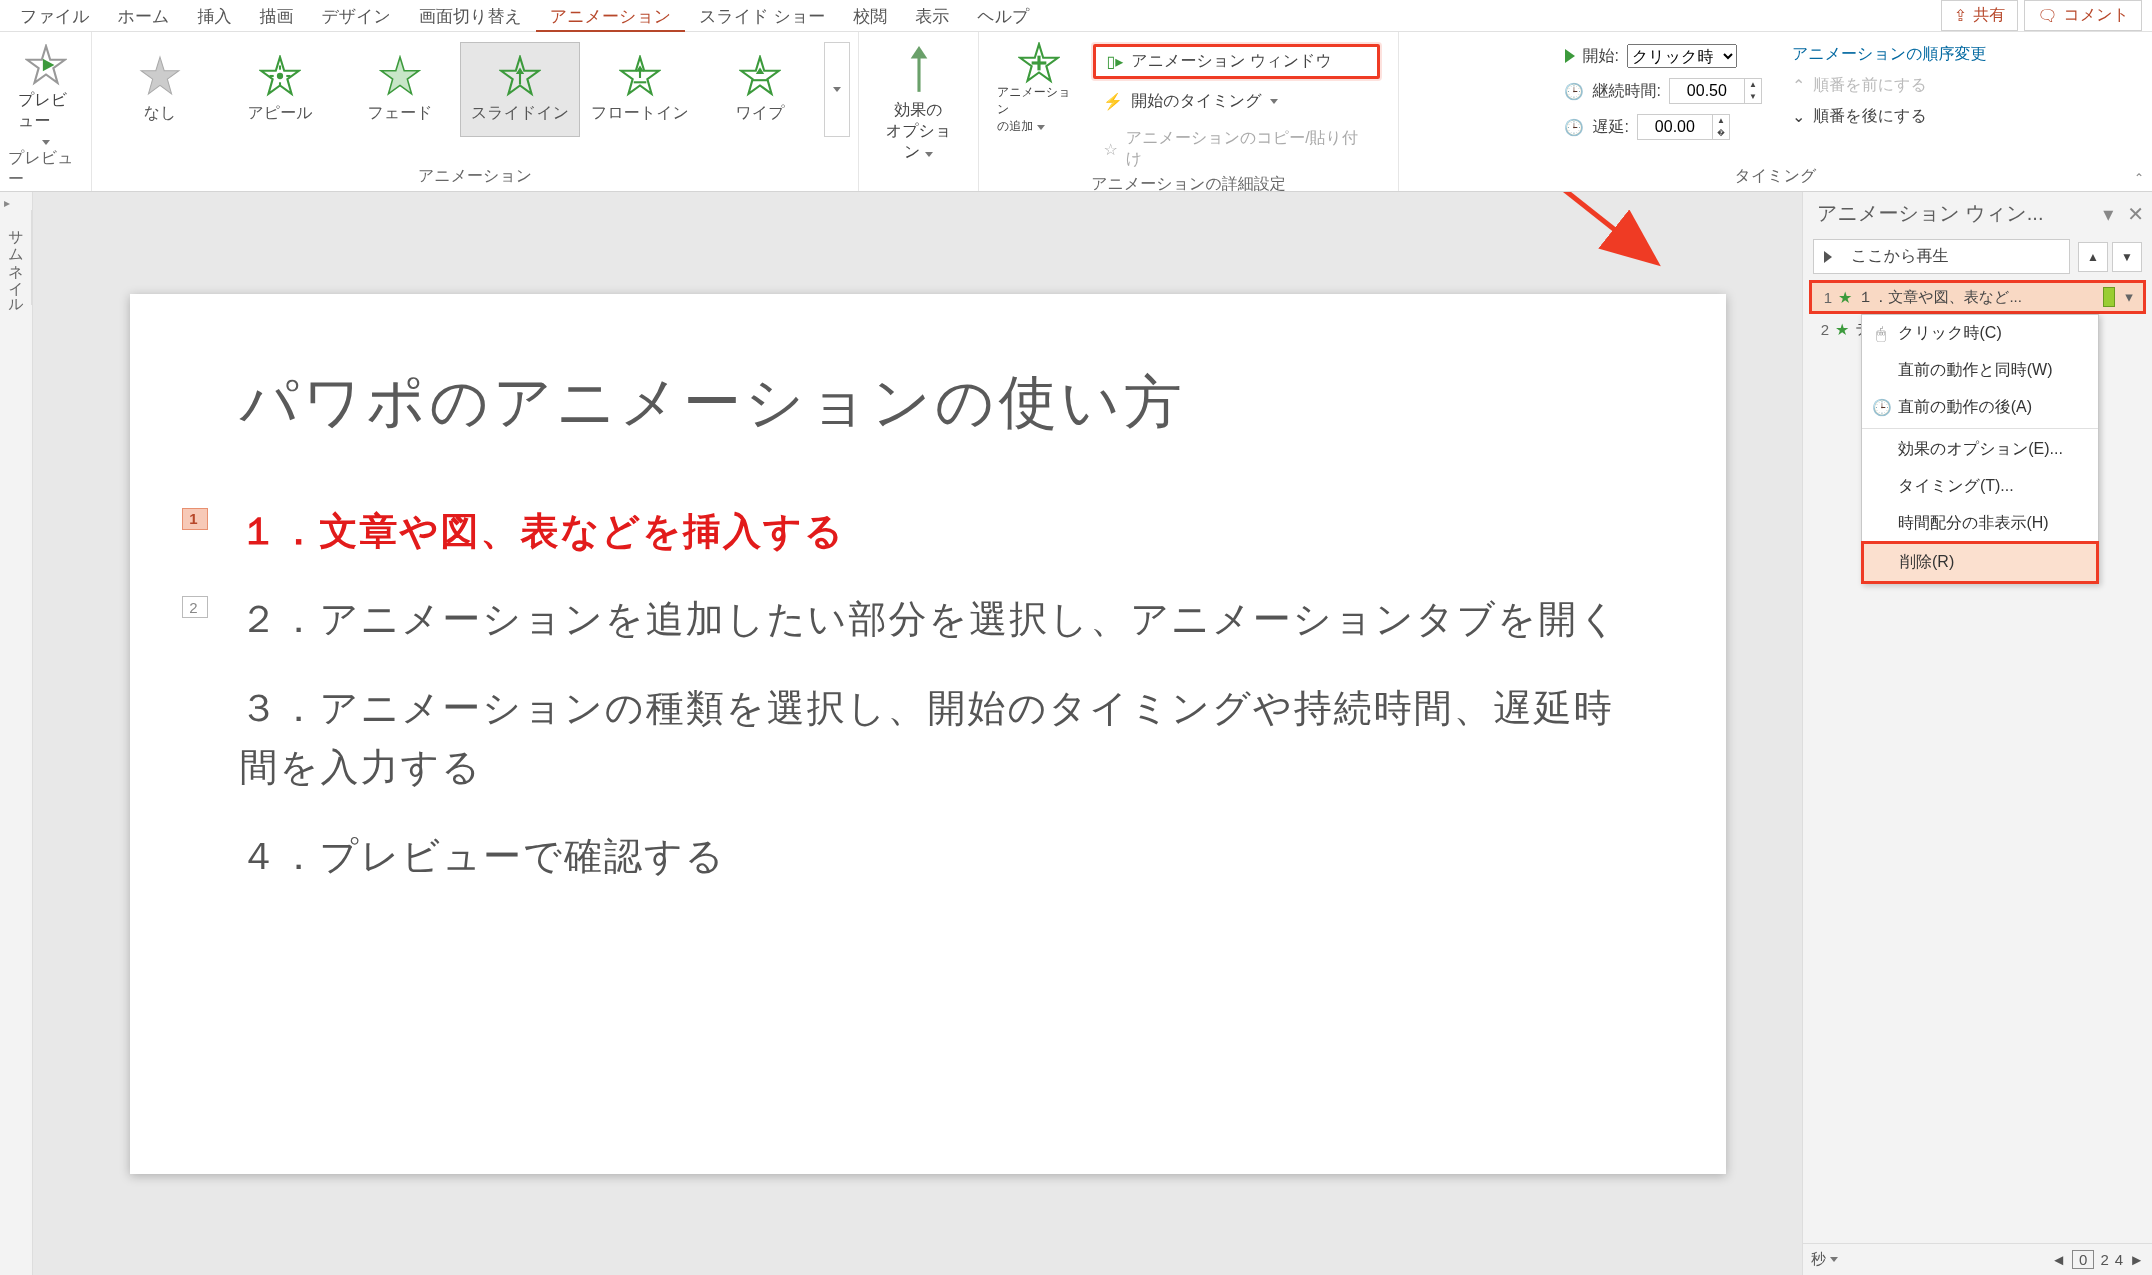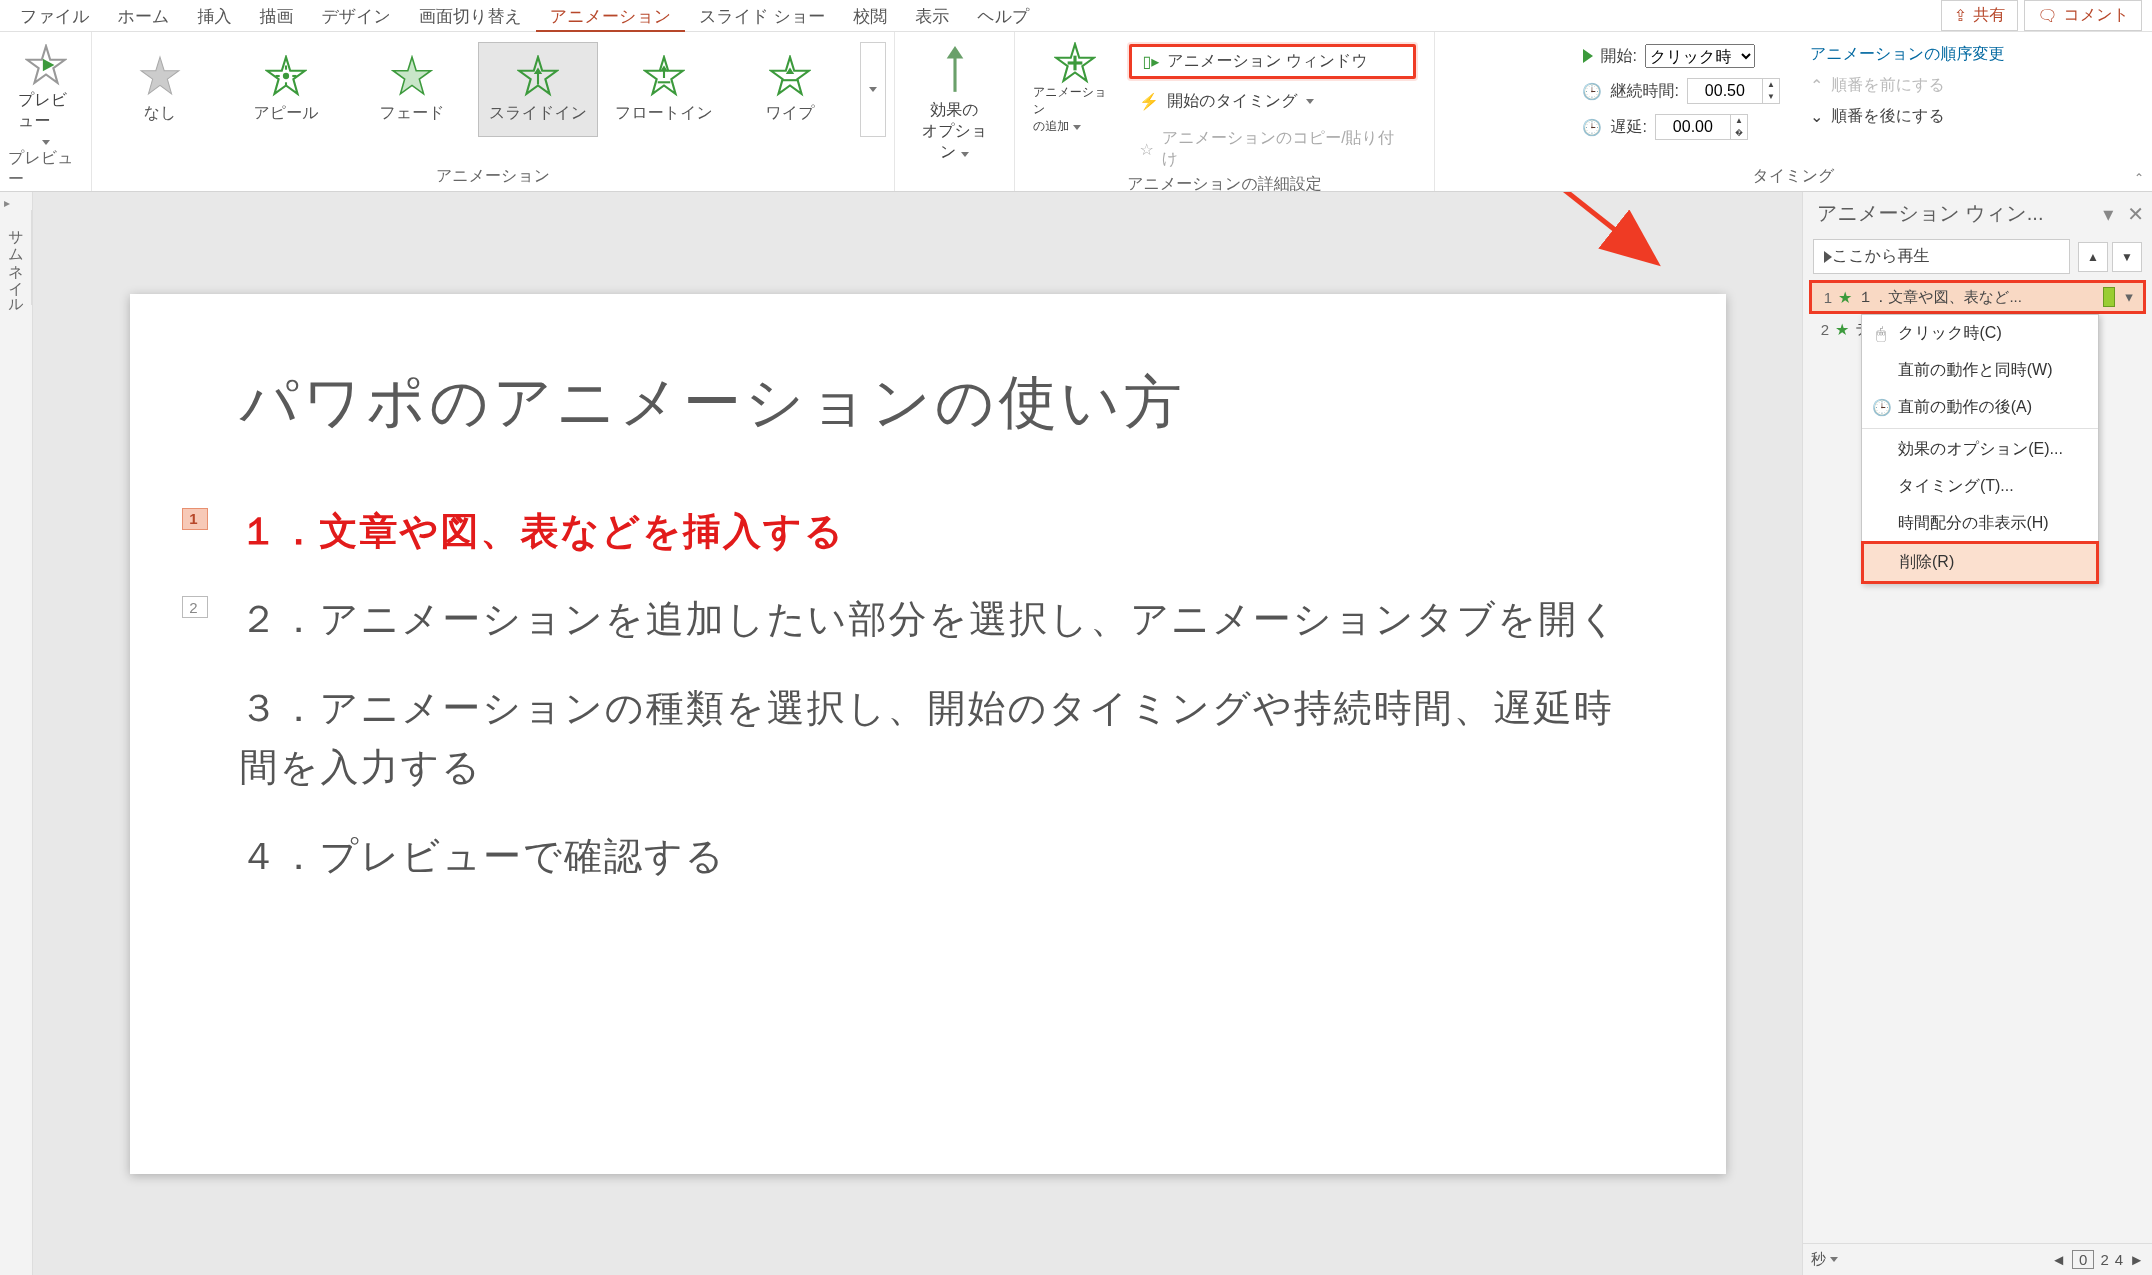--- a/index.html
+++ b/index.html
@@ -17,21 +17,21 @@
 .top-btn.comment{color:#b7472a}
 
 
 .ribbon{height:160px;display:flex;border-bottom:1px solid #d4d4d4;background:#fff;position:relative}
 .ribbon-group{border-right:1px solid #e6e6e6;display:flex;flex-direction:column;align-items:center;padding:4px 8px 0}
 .ribbon-group-label{font-size:16px;color:#666;margin-top:auto;margin-bottom:4px}
 .preview-big{display:flex;flex-direction:column;align-items:center;padding:8px 10px 0;cursor:pointer}
 .preview-big .lbl{font-size:16px;margin-top:4px}
 .star-svg{width:42px;height:42px}
 
-.gallery{display:flex;align-items:flex-start;padding-top:6px;gap:6px}
+.gallery{display:flex;align-items:flex-start;padding-top:6px;gap:0}
 .gitem{width:120px;height:95px;display:flex;flex-direction:column;align-items:center;justify-content:center;cursor:pointer;border:1px solid transparent}
 .gitem.sel{background:#e6e6e6;border:1px solid #c0c0c0}
 .gitem .glbl{font-size:16px;color:#555;margin-top:6px}
 .gmore{width:26px;height:95px;border:1px solid #d0d0d0;display:flex;align-items:center;justify-content:center;cursor:pointer;margin-left:4px}
 
 .opt-col{display:flex;flex-direction:column;align-items:center;padding:8px 12px 0;cursor:pointer}
 .opt-col .olbl{font-size:16px;text-align:center;margin-top:4px;line-height:1.3}
 
 .adv-col{display:flex;gap:12px;padding:6px 10px 0}
 .adv-left{display:flex;flex-direction:column;align-items:center;cursor:pointer}
@@ -69,21 +69,21 @@
 .li.n1 .num-badge{background:#f7c9b7;border:1px solid #e89070}
 .li.n2 .num-badge{background:#fff;border:1px solid #bbb;color:#888}
 .li.red{color:#e21b1b;font-weight:700}
 
 
 .anim-pane{width:350px;background:#f3f3f3;border-left:1px solid #ddd;display:flex;flex-direction:column}
 .ap-header{display:flex;align-items:center;justify-content:space-between;padding:8px 8px 6px 14px;font-size:20px;color:#5d5d5d}
 .ap-header .apx{display:flex;gap:14px;color:#888}
 .ap-header .apx span{cursor:pointer}
 .ap-play{margin:6px 10px;display:flex;align-items:center;gap:8px}
-.ap-play-btn{flex:1;border:1px solid #ccc;background:#fff;padding:6px 10px;display:flex;align-items:center;gap:0;font-size:16px;cursor:pointer}
+.ap-play-btn{flex:1;border:1px solid #ccc;background:#fff;padding:6px 10px;display:flex;align-items:center;gap:19px;font-size:16px;cursor:pointer}
 .ap-ud{display:flex;gap:4px}
 .ap-ud span{width:30px;height:30px;border:1px solid #ccc;background:#fff;display:flex;align-items:center;justify-content:center;cursor:pointer}
 
 .ap-list{padding:0 6px;position:relative}
 .ap-item{display:flex;align-items:center;gap:6px;padding:2px 6px;font-size:15px;color:#444;height:30px}
 .ap-item .ord{width:14px;text-align:right;color:#666}
 .ap-item .star{color:#3c9a3c;font-size:16px}
 .ap-item .txt{flex:1;white-space:nowrap;overflow:hidden;text-overflow:ellipsis}
 .ap-item .bar{width:12px;height:20px;background:#9acd32;border:1px solid #6b9b1f}
 .ap-item.sel{background:#f9d9c4;border:3px solid #ef3b24;height:34px}

